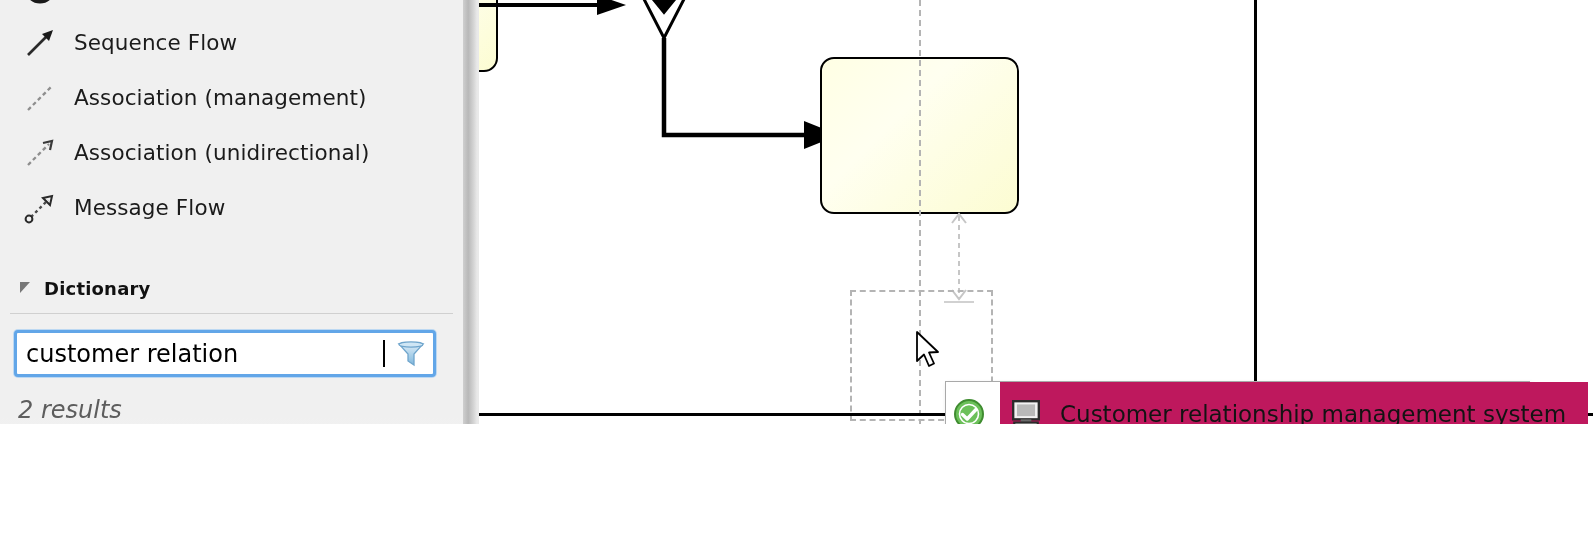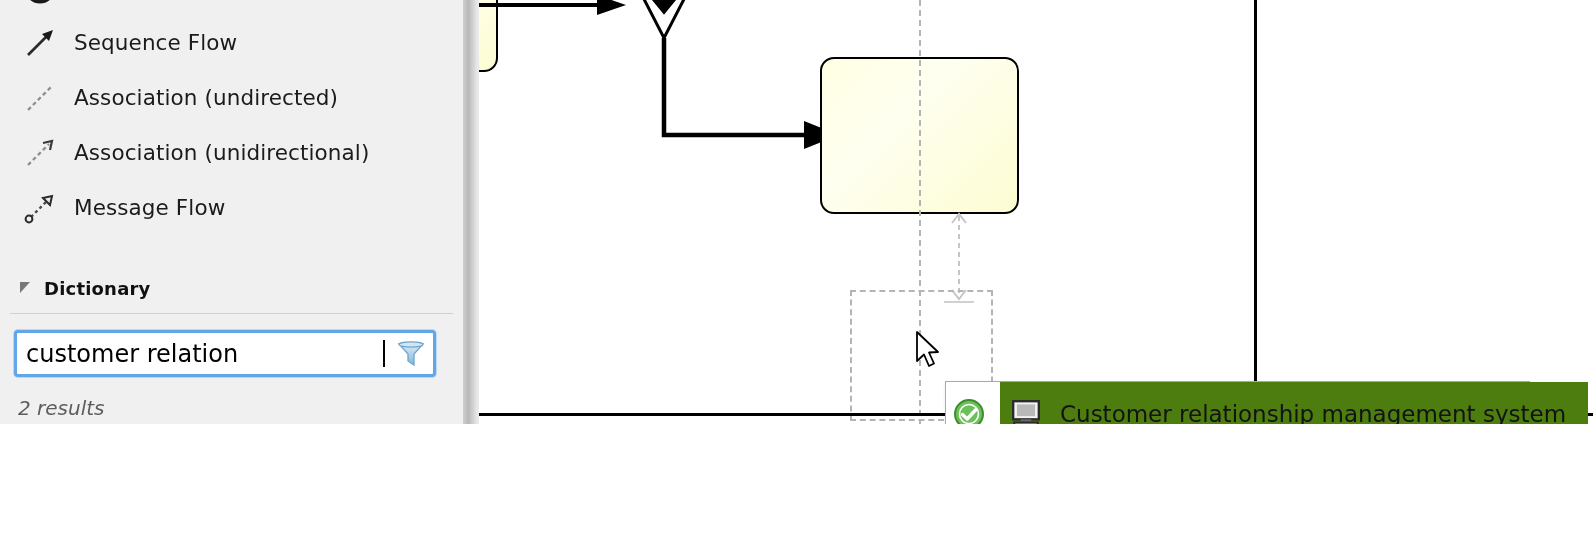--- a/index.html
+++ b/index.html
@@ -130,21 +130,21 @@
   }
   .filter-icon-box {
     width: 44px; min-width: 44px;
     height: 100%;
     display: flex; align-items: center; justify-content: center;
   }
 
   .results-count {
     position: absolute;
     left: 18px; top: 396px;
-    font-size: 20px;
+    font-size: 24px;
     font-style: italic;
     color: #5d5d5d;
   }
 
   .result-list {
     position: absolute;
     left: 0; top: 438px;
     width: 463px;
   }
   .result-item {
@@ -251,21 +251,21 @@
     background: #ffffff;
     border: 1px solid #a9a9a9;
     box-shadow: 2px 3px 5px rgba(0,0,0,0.18);
     display: flex;
     align-items: center;
     box-sizing: border-box;
   }
   .drag-popup-inner {
     display: flex;
     align-items: center;
-    background: #4d7c0f;
+    background: #be185d;
     height: 100%;
     flex: 1;
     margin-left: 8px;
   }
   .drag-check {
     width: 46px; min-width: 46px;
     display: flex; align-items: center; justify-content: center;
   }
   .drag-icon {
     width: 52px; min-width: 52px;
@@ -311,21 +311,21 @@
         </span>
         <span class="palette-label">Sequence Flow</span>
       </div>
 
       <div class="palette-item">
         <span class="palette-icon">
           <svg width="34" height="34" viewBox="0 0 34 34">
             <line x1="5" y1="29" x2="29" y2="5" stroke="#8e8e8e" stroke-width="2.3" stroke-dasharray="4,3"></line>
           </svg>
         </span>
-        <span class="palette-label">Association (undirected)</span>
+        <span class="palette-label">Association (management)</span>
       </div>
 
       <div class="palette-item">
         <span class="palette-icon">
           <svg width="34" height="34" viewBox="0 0 34 34">
             <line x1="5" y1="29" x2="26" y2="8" stroke="#8e8e8e" stroke-width="2.3" stroke-dasharray="4,3"></line>
             <path d="M20,7 L29,5 L27,14" fill="none" stroke="#3a3a3a" stroke-width="2.2"></path>
           </svg>
         </span>
         <span class="palette-label">Association (unidirectional)</span>

